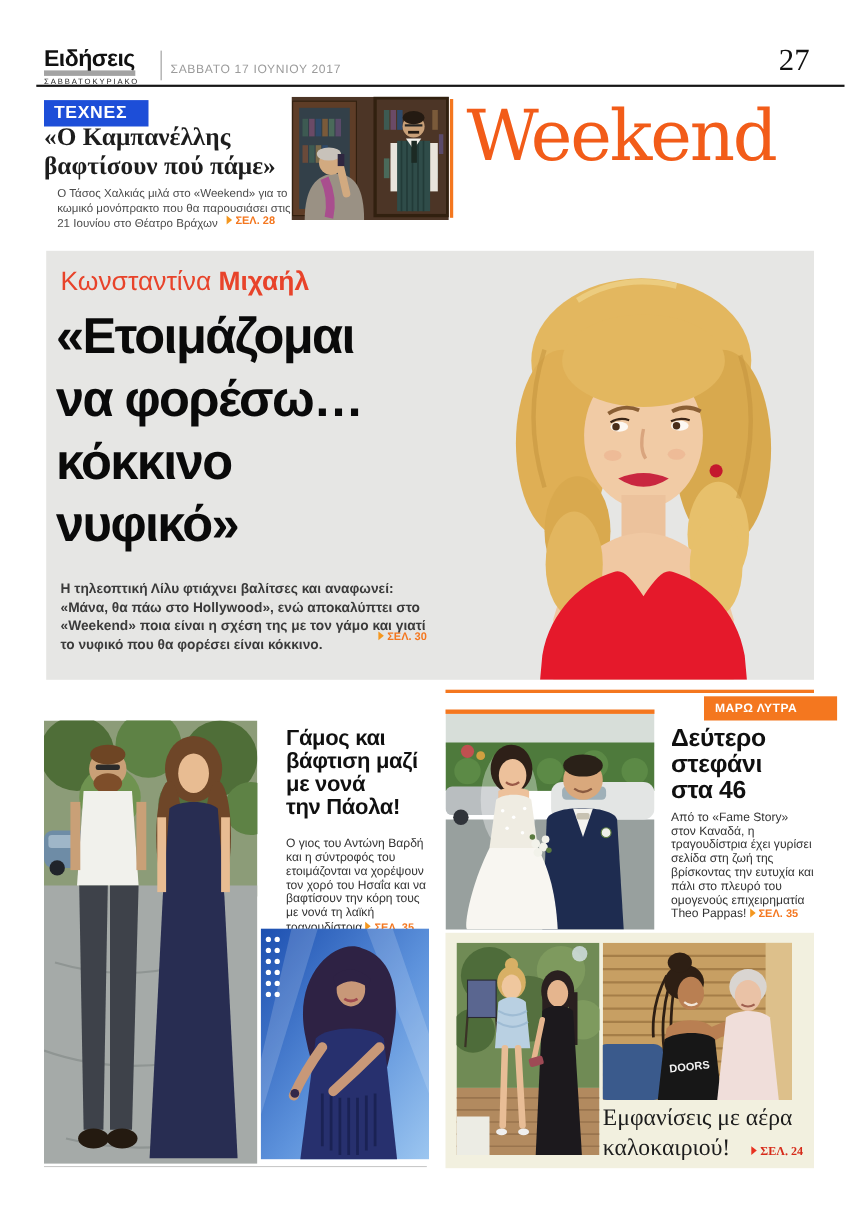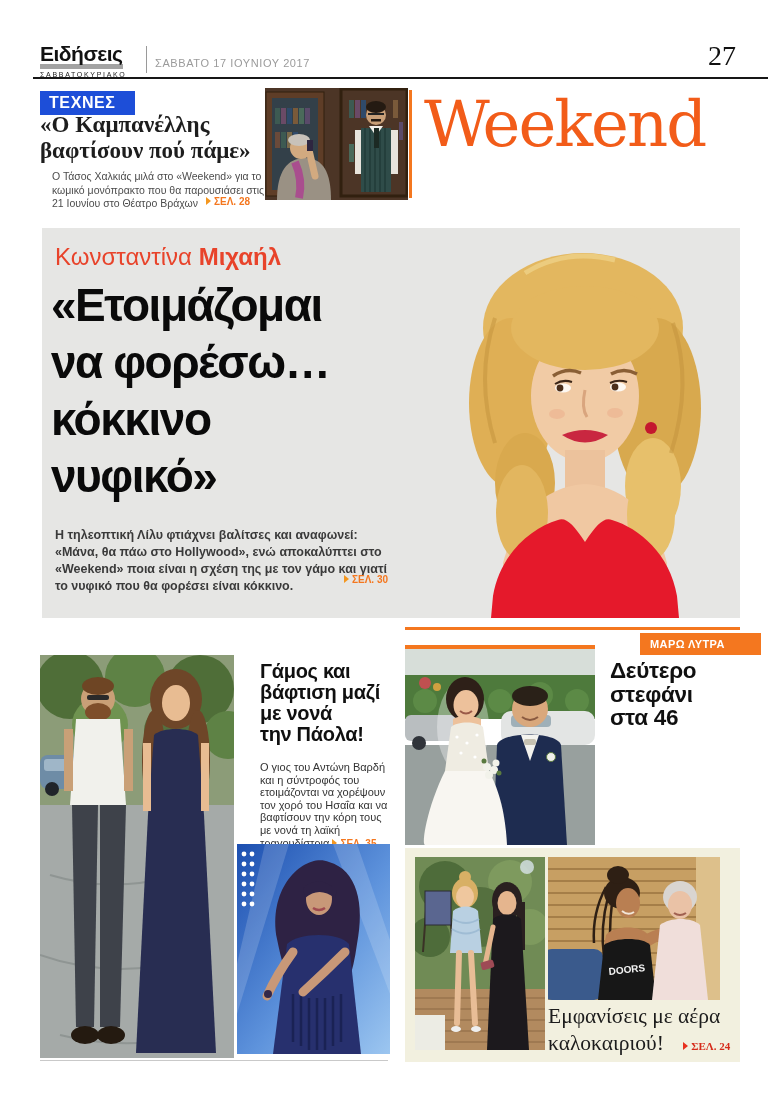--- a/index.html
+++ b/index.html
@@ -322,20 +322,24 @@
           <circle cx="79" cy="112" r="2.5" fill="#5A7A40"></circle>
       </g>
     </g>
   </svg>
 
   <div class="abs m-head big" style="left:610px;top:659px;">
     <div>Δεύτερο</div>
     <div>στεφάνι</div>
     <div>στα 46</div>
   </div>
+  <div class="abs m-body" style="left:610px;top:737px;width:132px;">
+    <span>Από το «Fame Story» στον Καναδά, η τραγουδίστρια έχει γυρίσει σελίδα στη ζωή της βρίσκοντας την ευτυχία και πάλι στο πλευρό του ομογενούς επιχειρηματία Theo Pappas!</span>
+    <span class="pref"><span class="tri"></span><span>ΣΕΛ. 35</span></span>
+  </div>
 
   <div class="abs cream" style="left:405px;top:848px;width:335px;height:214px;"></div>
 
   <svg class="ph" style="left:415px;top:857px;width:130px;height:193px;" viewBox="0 0 130 193">
     <rect width="130" height="132" fill="#708B55"></rect>
     <g>
       <circle cx="30" cy="30" r="26" fill="#4E6C3A"></circle>
         <circle cx="95" cy="25" r="22" fill="#7E9A5E"></circle>
       <circle cx="65" cy="60" r="30" fill="#55703F"></circle>
         <circle cx="15" cy="80" r="20" fill="#4E6C3A"></circle>

